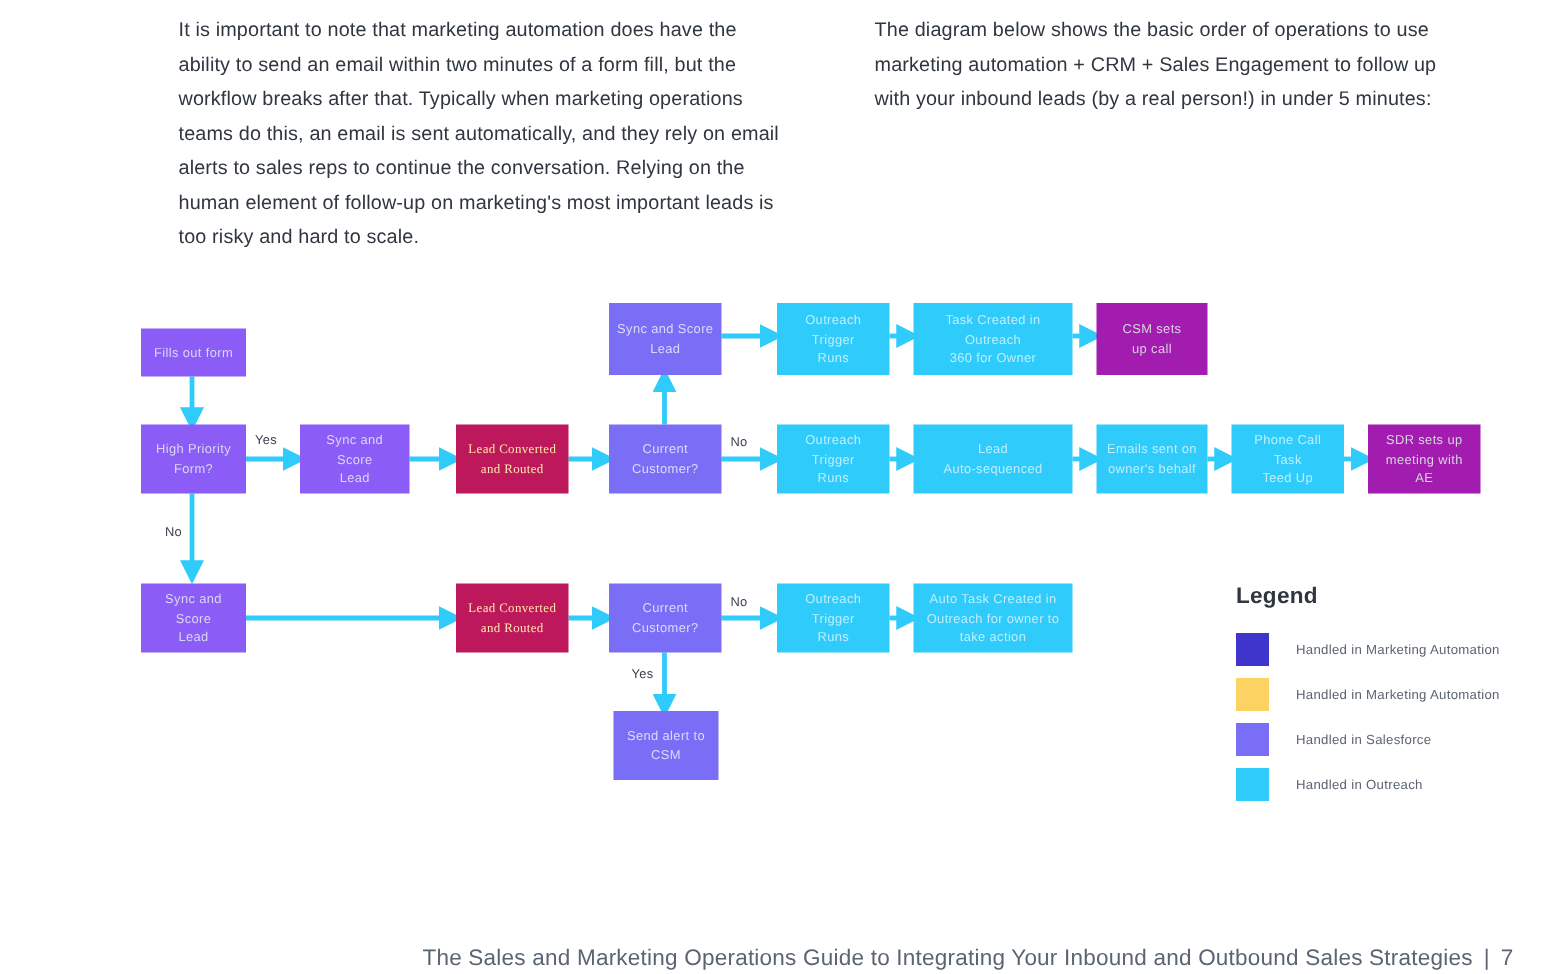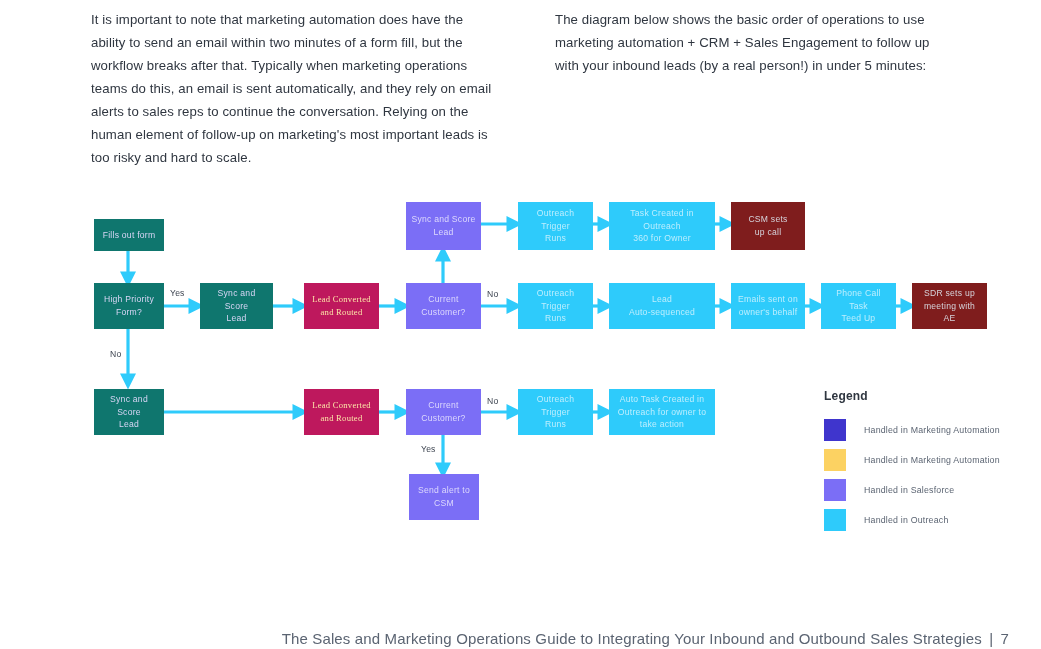--- a/index.html
+++ b/index.html
@@ -16,20 +16,21 @@
     color: #2f3640;
   }
 
   
   .para {
     position: absolute;
     font-size: 13.2px;
     line-height: 23px;
     color: #2f3640;
     letter-spacing: 0.1px;
+    margin-left: 28px;
   }
   #para-left  { left: 91px;  top: 8px;  width: 402px; }
   #para-right { left: 555px; top: 8px;  width: 400px; }
 
   
   #flow {
     position: absolute;
     left: 0;
     top: 0;
     width: 953px;
@@ -50,44 +51,44 @@
     display: flex;
     align-items: center;
     justify-content: center;
     text-align: center;
     font-size: 8.6px;
     line-height: 12.6px;
     letter-spacing: 0.25px;
     padding: 2px 5px;
     white-space: pre-line;
   }
-  .n-ma-blue   { background: #0f766e; color: #d9d6f6; }
+  .n-ma-blue   { background: #8b5cf6; color: #d9d6f6; }
   .n-ma-yellow { background: #be185d; color: #fde6a8; font-family: Liberation Serif, serif; }
   .n-sfdc      { background: #7b6ef6; color: #ddd9fd; }
   .n-outreach  { background: #2ecbfb; color: #bdeefe; }
-  .n-manual    { background: #7f1d1d; color: #d6d4dc; }
+  .n-manual    { background: #a21caf; color: #d6d4dc; }
 
   
   .branch-label {
     position: absolute;
     font-size: 8.6px;
     color: #3d4450;
     letter-spacing: 0.2px;
     white-space: nowrap;
   }
 
   
   #legend {
     position: absolute;
     left: 824px;
     top: 389px;
     width: 200px;
   }
   #legend-title {
-    font-size: 12px;
+    font-size: 15px;
     font-weight: bold;
     color: #2f3640;
     letter-spacing: 0.2px;
     margin-bottom: 12px;
   }
   .legend-row {
     display: flex;
     align-items: center;
     height: 30px;
   }

